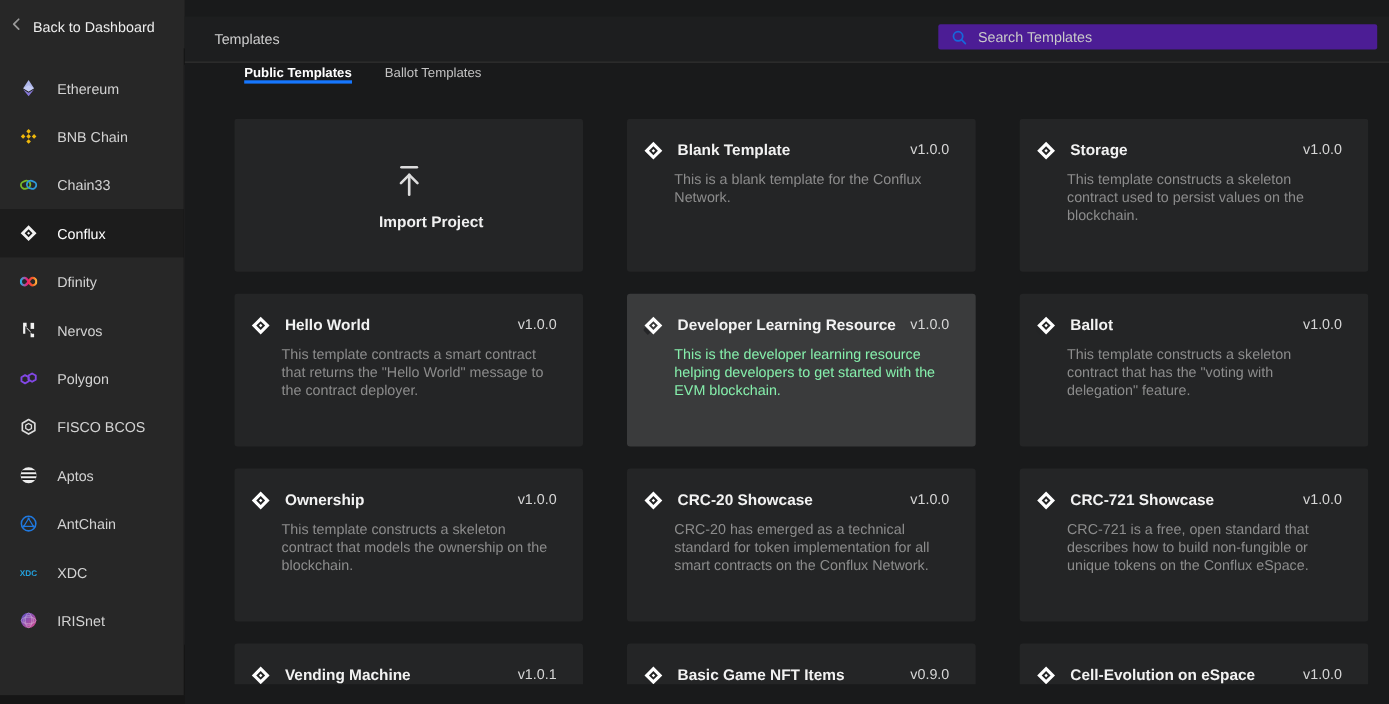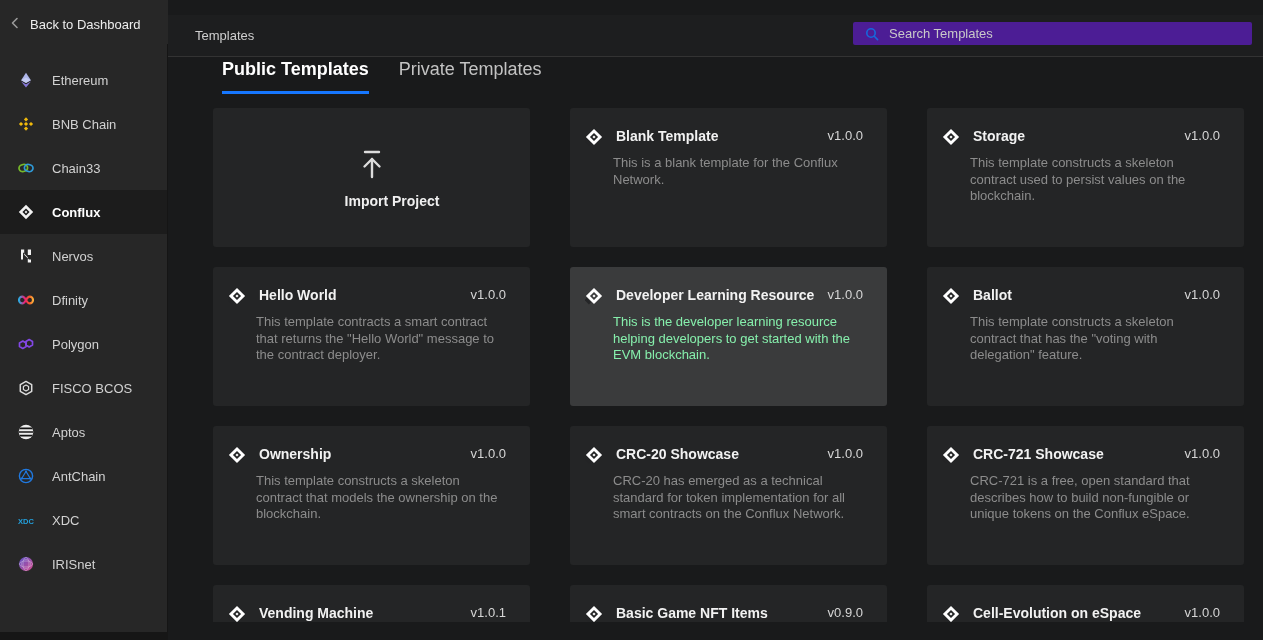--- a/index.html
+++ b/index.html
@@ -8,38 +8,38 @@
 
   
   .sidebar { position:absolute; left:0; top:0; width:168px; height:632px; background:#272727; overflow:hidden; }
   .back-row { height:48px; display:flex; align-items:center; padding-left:9px; gap:9px; cursor:pointer; }
   .back-label { font-size:13px; color:#ededed; }
   .nav { margin-top:10px; }
   .nav-item { height:44px; display:flex; align-items:center; cursor:pointer; }
   .nav-item.selected { background:#1c1c1c; }
   .nav-icon { width:16px; height:16px; margin-left:18px; flex:0 0 16px; display:flex; align-items:center; justify-content:center; }
   .nav-label { margin-left:18px; font-size:13px; color:#d2d2d2; white-space:nowrap; }
-  .nav-item.selected .nav-label { color:#ffffff; font-weight:700; }
+  .nav-item.selected .nav-label { color:#ffffff; font-weight:400; }
 
   
   .side-scroll { position:absolute; left:167px; top:44px; width:6px; height:588px; background:#151515; }
   .side-scroll-thumb { position:absolute; left:1px; top:13px; width:5px; height:531px; background:#4b4d4e; border-radius:3px; }
 
   
   .main { position:absolute; left:168px; top:0; right:0; bottom:0; background:#191a1b; }
   .topbar { position:absolute; left:0; top:15px; right:0; height:42px; background:#1d1e1f; border-bottom:1px solid #333333; display:flex; align-items:center; }
   .topbar-title { margin-left:27px; font-size:13px; color:#cfcfcf; }
   .search-box { position:absolute; right:11px; top:7px; width:399px; height:23px; background:#4c1d95; border-radius:2px; display:flex; align-items:center; }
   .search-box svg { margin-left:12px; flex:0 0 auto; }
   .search-input { flex:1; height:100%; background:transparent; border:none; outline:none; color:#e0e0e0; font-size:13px; padding:0 8px 0 10px; font-family:"Liberation Sans", sans-serif; }
   .search-input::placeholder { color:#c9c9c9; opacity:1; }
 
   .content { position:absolute; left:0; top:43px; right:0; bottom:0; }
   .tabs { position:absolute; left:54px; top:16px; display:flex; gap:30px; }
-  .tab { font-size:18px; color:#c3c3c3; padding-bottom:11px; border-bottom:3px solid transparent; cursor:pointer; }
+  .tab { font-size:12px; color:#c3c3c3; border-bottom:3px solid transparent; cursor:pointer; }
   .tab.active { color:#ffffff; font-weight:700; border-bottom-color:#1677ff; }
 
   .grid-clip { position:absolute; left:45px; top:65px; width:1031px; height:514px; overflow:hidden; }
   .grid { display:grid; grid-template-columns:repeat(3, 317px); grid-auto-rows:139px; column-gap:40px; row-gap:20px; }
 
   .card { background:#242526; border-radius:3px; cursor:pointer; overflow:hidden; }
   .card.highlighted { background:#3a3b3c; }
   .card-head { display:flex; align-items:flex-start; padding:20px 24px 0 15px; }
   .card-logo { width:18px; height:18px; flex:0 0 18px; }
   .card-title { margin-left:13px; font-size:14px; font-weight:700; color:#f2f2f2; white-space:nowrap; }
@@ -99,47 +99,47 @@
 
   <div class="nav-item selected">
     <span class="nav-icon">
           <svg width="16" height="16" viewBox="0 0 16 16">
             <path fill="#f2f2f2" fill-rule="evenodd" d="M8 0.8 L15.2 8 8 15.2 0.8 8 Z M8 4.4 L4.4 8 8 11.6 11.6 8 Z"></path>
             <path fill="#1c1c1c" d="M1.5 9.5 L5.5 13.5 3.5 15.5 -0.5 11.5 Z" opacity="0.9"></path>
             <path fill="#f2f2f2" d="M8 6.6 L9.4 8 8 9.4 6.6 8 Z"></path>
           </svg>
         </span>
     <span class="nav-label">Conflux</span>
-  </div>
-
-  <div class="nav-item">
-    <span class="nav-icon">
-          <svg width="16" height="16" viewBox="0 0 16 16">
-            <path fill="#f2f2f2" d="M3 3 h3.2 v5.2 L11 13 H13 V16 H9.8 V10.8 L5 5.8 V13 H3 Z" transform="translate(0,-1.5)"></path>
-            <rect x="9.8" y="1.5" width="3.2" height="5.5" fill="#f2f2f2"></rect>
-          </svg>
-        </span>
-    <span class="nav-label">Nervos</span>
   </div>
 
   <div class="nav-item">
     <span class="nav-icon">
           <svg width="16" height="16" viewBox="0 0 16 16" fill="none">
             <defs>
               <linearGradient id="dfg" x1="0" y1="0" x2="1" y2="0">
                 <stop offset="0" stop-color="#29abe2"></stop>
                 <stop offset="0.4" stop-color="#ed1e79"></stop>
                 <stop offset="0.75" stop-color="#f15a24"></stop>
                 <stop offset="1" stop-color="#fbb03b"></stop>
               </linearGradient>
             </defs>
             <path d="M4.4 4.6 C7.8 4.6 8.2 11.4 11.6 11.4 A3.4 3.4 0 0 0 11.6 4.6 C8.2 4.6 7.8 11.4 4.4 11.4 A3.4 3.4 0 0 1 4.4 4.6 Z" stroke="url(#dfg)" stroke-width="2.1"></path>
           </svg>
         </span>
     <span class="nav-label">Dfinity</span>
+  </div>
+
+  <div class="nav-item">
+    <span class="nav-icon">
+          <svg width="16" height="16" viewBox="0 0 16 16">
+            <path fill="#f2f2f2" d="M3 3 h3.2 v5.2 L11 13 H13 V16 H9.8 V10.8 L5 5.8 V13 H3 Z" transform="translate(0,-1.5)"></path>
+            <rect x="9.8" y="1.5" width="3.2" height="5.5" fill="#f2f2f2"></rect>
+          </svg>
+        </span>
+    <span class="nav-label">Nervos</span>
   </div>
 
   <div class="nav-item">
     <span class="nav-icon">
           <svg width="16" height="16" viewBox="0 0 16 16" fill="none" stroke="#8247e5" stroke-width="1.7" stroke-linejoin="round">
             <path d="M4.8 5 L8.1 6.9 V10.6 L4.8 12.5 L1.5 10.6 V6.9 Z"></path>
             <path d="M11.2 3.5 L14.5 5.4 V9.1 L11.2 11 L7.9 9.1 V5.4 Z"></path>
           </svg>
         </span>
     <span class="nav-label">Polygon</span>
@@ -230,21 +230,21 @@
           <circle cx="6" cy="6" r="4.2" stroke="#1668dc" stroke-width="1.6" fill="none"></circle>
           <line x1="9.3" y1="9.3" x2="12.6" y2="12.6" stroke="#1668dc" stroke-width="1.6" stroke-linecap="round"></line>
         </svg>
       <input class="search-input" type="text" placeholder="Search Templates" style="">
     </div>
   </div>
 
   <div class="content">
     <div class="tabs">
       <div class="tab active">Public Templates</div>
-      <div class="tab">Private Templates</div>
+      <div class="tab">Ballot Templates</div>
     </div>
 
     <div class="grid-clip">
       <div class="grid">
         <div class="import-card">
           <svg width="34" height="34" viewBox="0 0 34 34" fill="none" stroke="#dcdcdc" stroke-width="2.4" stroke-linecap="round" stroke-linejoin="round">
             <line x1="10" y1="5" x2="24" y2="5"></line>
             <line x1="17" y1="12" x2="17" y2="30"></line>
             <path d="M9.5 19.5 L17 12 L24.5 19.5"></path>
           </svg>

